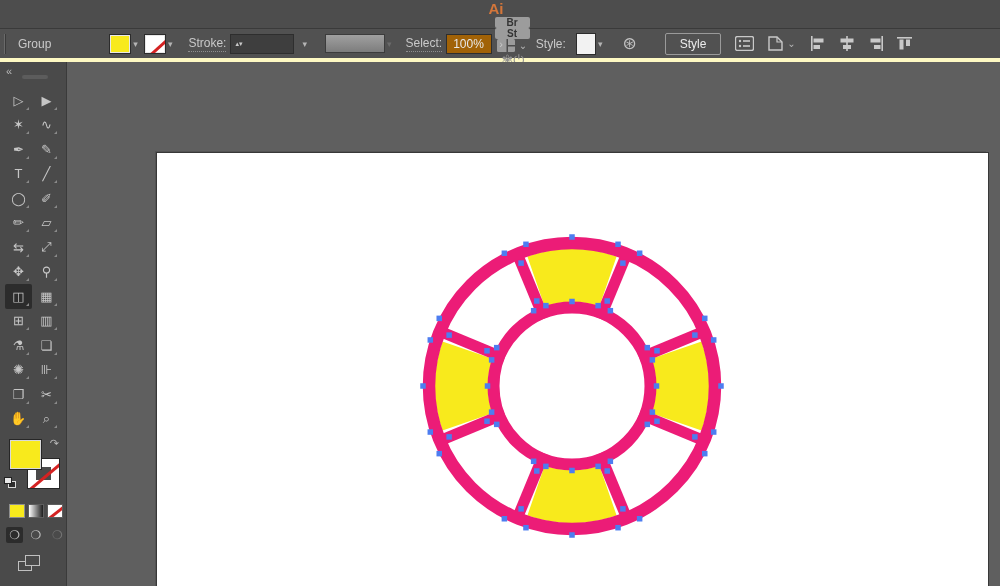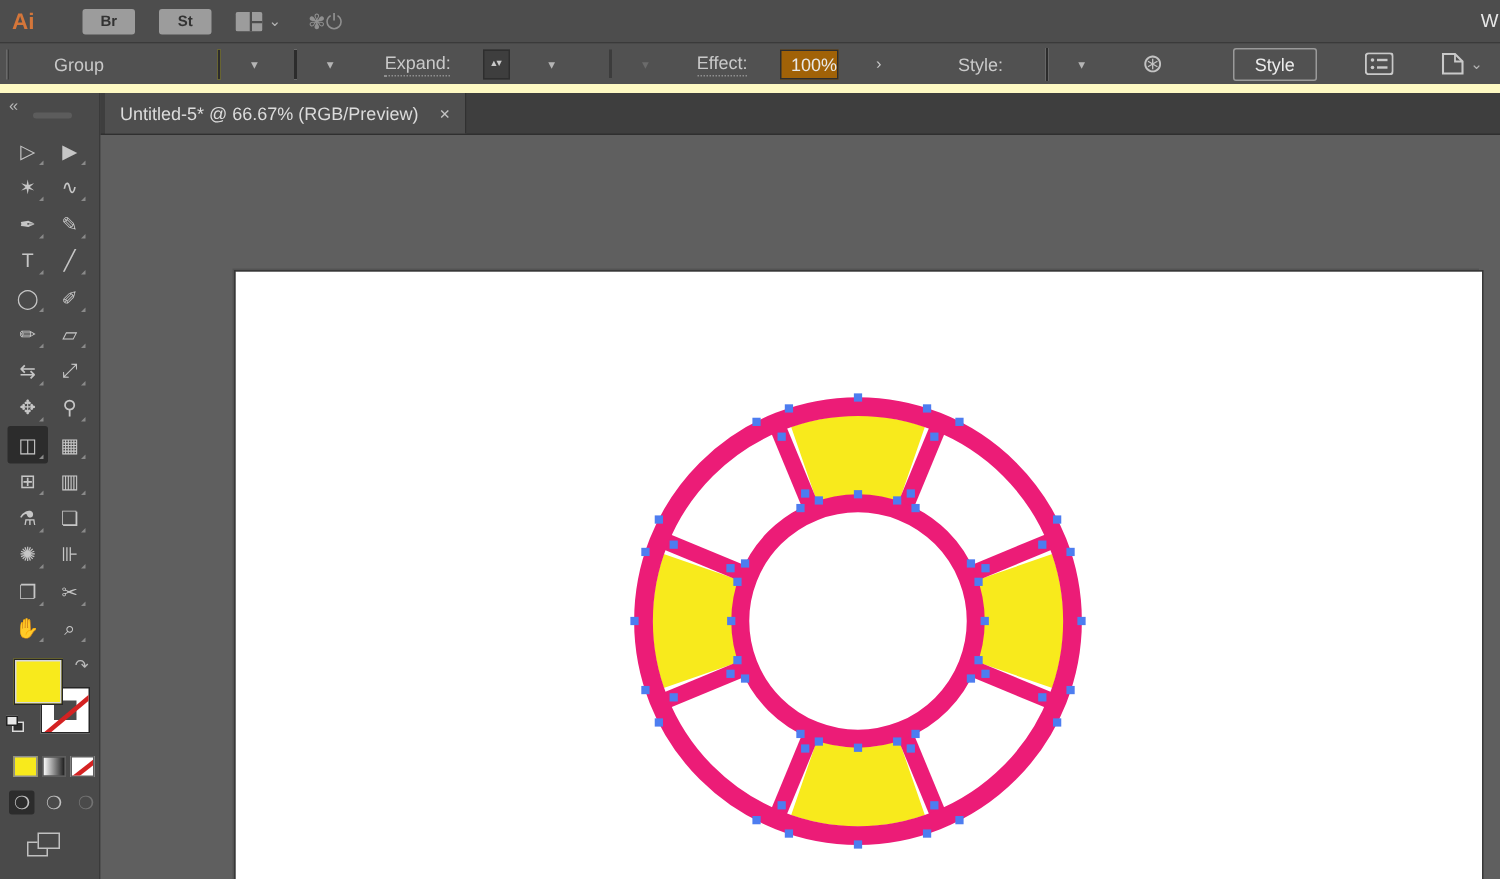--- a/index.html
+++ b/index.html
@@ -1,31 +1,31 @@
 <!DOCTYPE html>
 <html><head>
 <meta charset="utf-8">
 <style>
   * { margin:0; padding:0; box-sizing:border-box; }
   body { font-family:"Liberation Sans", sans-serif; background:#222; }
   .app { position:relative; width:1000px; height:586px; background:#4d4d4d; overflow:hidden; font-size:12px; color:#cfcfcf; }
 
   
-  .menubar { height:29px; background:#4d4d4d; border-bottom:1px solid #3a3a3a; display:flex; align-items:center; padding-left:8px; }
+  .menubar { height:29px; background:#4d4d4d; border-bottom:1px solid #3a3a3a; display:flex; align-items:center; padding-left:8px;flex-direction:column; }
   .ai-logo { color:#d4763a; font-weight:bold; font-size:15px; margin-right:16px; letter-spacing:0; }
   .menu-items { display:flex; }
   .menu-item { padding:0 11px; color:#d8d8d8; font-size:12.5px; cursor:default; line-height:28px; }
   .chip { width:35px; height:17px; background:#9c9c9c; color:#333; border-radius:2px; font-size:10px; font-weight:bold; display:flex; align-items:center; justify-content:center; margin-left:16px; }
   .ws-icon { margin-left:16px; display:flex; align-items:center; }
   .chev { color:#b5b5b5; font-size:10px; margin-left:4px; }
   .gpu-icon { color:#909090; font-size:14px; margin-left:18px; }
   .right-w { margin-left:auto; color:#e8e8e8; font-size:12.5px; padding-right:1px; }
 
   
-  .controlbar { height:33px; background:#515151; border-bottom:6px solid #fef9c3; display:flex; align-items:center; padding-left:4px; white-space:nowrap;gap:18px; }
+  .controlbar { height:33px; background:#515151; border-bottom:4px solid #fef9c3; display:flex; align-items:center; padding-left:4px; white-space:nowrap; }
   .grip { width:2px; height:20px; border-left:1px solid #6a6a6a; border-right:1px solid #3a3a3a; margin:0 6px 0 0; }
   .cb-label { color:#c9c9c9; margin:0 6px; }
   .cb-link { color:#c9c9c9; margin:0 4px 0 10px; border-bottom:1px dotted #8f8f8f; padding-bottom:1px; }
   .swatch { width:22px; height:20px; border:1px solid #2c2c2c; box-shadow:inset 0 0 0 1px #e8e8e8; }
   .swatch.none { background:#fff; position:relative; overflow:hidden; }
   .swatch.none::after { content:""; position:absolute; left:-4px; top:9px; width:40px; height:2.5px; background:#d42222; transform:rotate(-42deg); }
   .sw-chev { color:#b5b5b5; font-size:9px; margin:0 6px 0 2px; }
   .spin-box { width:64px; height:20px; background:#3e3e3e; border:1px solid #2e2e2e; display:flex; align-items:center; }
   .spin-arrows { display:flex; flex-direction:column; line-height:5px; font-size:7px; color:#c9c9c9; padding:0 4px; }
   .drop-btn { color:#b5b5b5; font-size:9px; padding:0 8px; }
@@ -109,31 +109,31 @@
 
   <div class="controlbar">
     <span class="grip"></span>
     <span class="cb-label">Group</span>
 
     <span class="swatch" style="background:#f8ea1c; margin-left:52px;"></span>
     <span class="sw-chev">▾</span>
     <span class="swatch none"></span>
     <span class="sw-chev">▾</span>
 
-    <span class="cb-link">Expand:</span>
+    <span class="cb-link">Stroke:</span>
     <span class="spin-box">
       <span class="spin-arrows">▴▾</span>
       <span></span>
     </span>
     <span class="drop-btn">▾</span>
 
     <span class="width-profile"></span>
     <span class="dim-chev">▾</span>
 
-    <span class="cb-link">Effect:</span>
+    <span class="cb-link">Select:</span>
     <span class="val-box">100%</span>
     <span class="next-btn">›</span>
 
     <span class="cb-label" style="margin-left:26px;">Style:</span>
     <span class="style-swatch"></span>
     <span class="sw-chev">▾</span>
 
     <span class="wheel-icon">⊛</span>
 
     <span class="btn normal">Style</span>
@@ -242,26 +242,20 @@
         <span class="mode dim">❍</span>
       </div>
 
       <div class="screenmode">
         <span class="r1"></span>
         <span class="r2"></span>
       </div>
     </div>
 
     <div class="canvas-area">
-      <div class="tabstrip">
-        <div class="doc-tab">
-          <span>Untitled-5* @ 66.67% (RGB/Preview)</span>
-          <span class="tab-close">×</span>
-        </div>
-      </div>
       <div class="canvas">
         <div class="artboard"></div>
         <svg id="artwork" width="340" height="340" viewBox="-170 -170 340 340">
             <path d="M 129.53604485710642 44.60283716063046 A 137 137 0 0 0 129.53604485710642 -44.60283716063046 L 79.42356035034261 -27.347724974401157 A 84 84 0 0 1 79.42356035034261 27.347724974401157 Z" fill="#f8ea1c"></path>
             <path d="M 44.60283716063048 -129.5360448571064 A 137 137 0 0 0 -44.60283716063043 -129.53604485710642 L -27.34772497440114 -79.42356035034261 A 84 84 0 0 1 27.347724974401167 -79.42356035034261 Z" fill="#f8ea1c"></path>
             <path d="M -129.5360448571064 -44.602837160630514 A 137 137 0 0 0 -129.5360448571064 44.60283716063048 L -79.42356035034261 27.347724974401167 A 84 84 0 0 1 -79.42356035034261 -27.347724974401192 Z" fill="#f8ea1c"></path>
             <path d="M -44.60283716063046 129.53604485710642 A 137 137 0 0 0 44.602837160630415 129.53604485710642 L 27.34772497440113 79.42356035034263 A 84 84 0 0 1 -27.347724974401157 79.42356035034261 Z" fill="#f8ea1c"></path>
             <line x1="67.44320587332393" y1="-27.935890562651554" x2="136.73417081167042" y2="-56.637147990033284" stroke="#ec1c77" stroke-width="11"></line>
             <line x1="27.935890562651558" y1="-67.44320587332393" x2="56.6371479900333" y2="-136.73417081167042" stroke="#ec1c77" stroke-width="11"></line>
             <line x1="-27.93589056265155" y1="-67.44320587332393" x2="-56.63714799003328" y2="-136.73417081167042" stroke="#ec1c77" stroke-width="11"></line>

